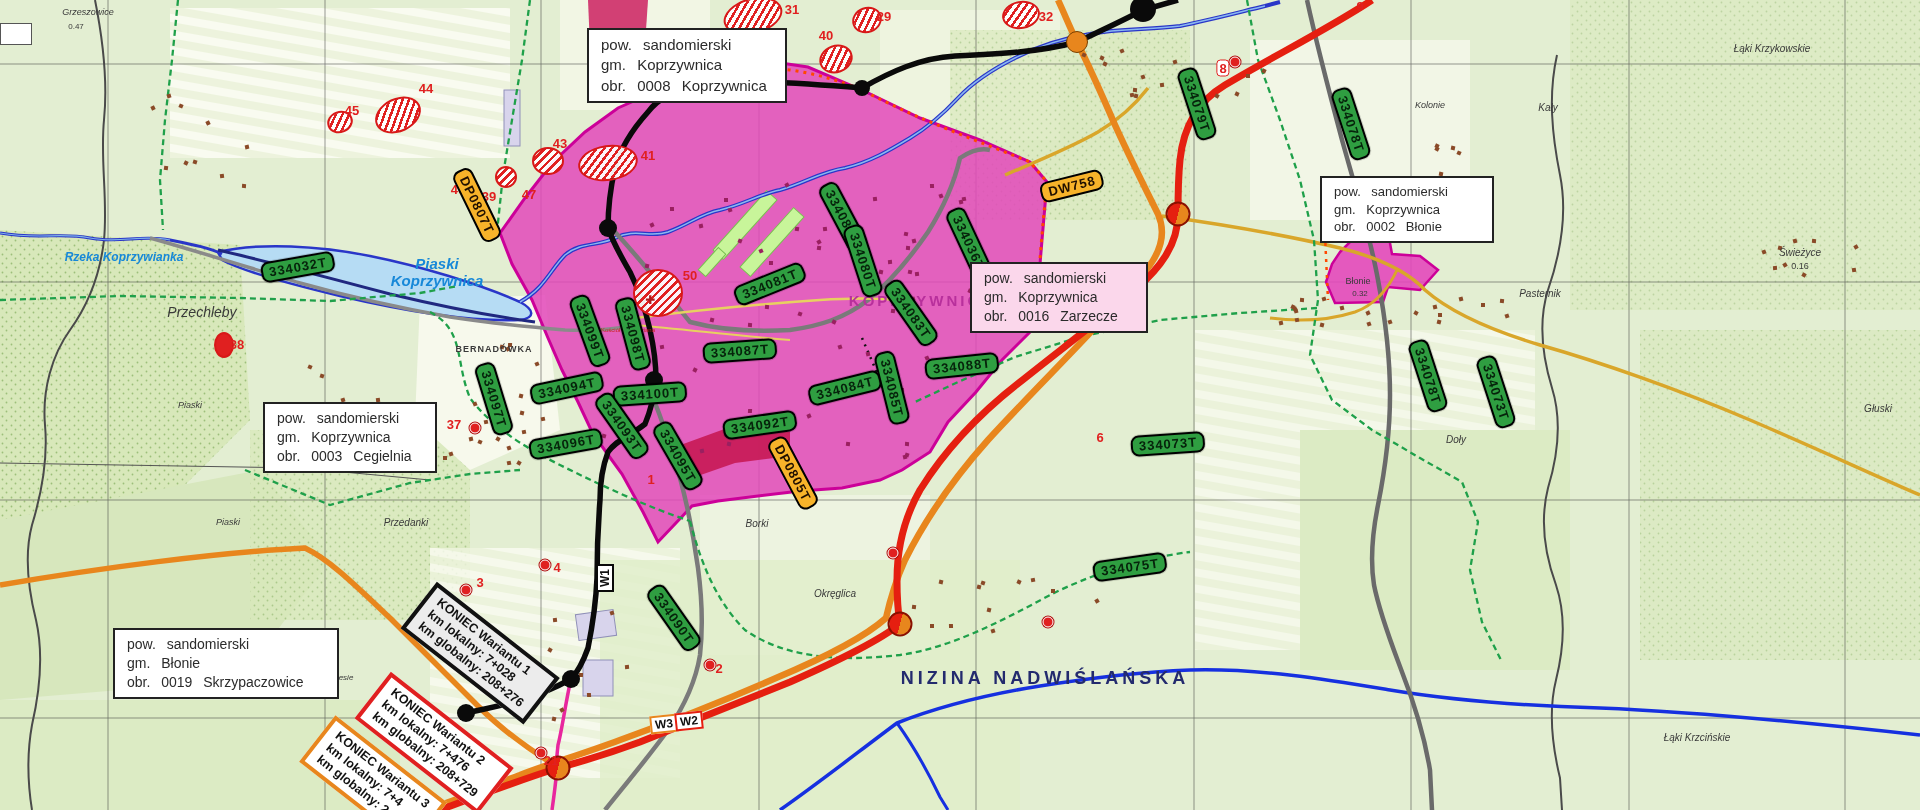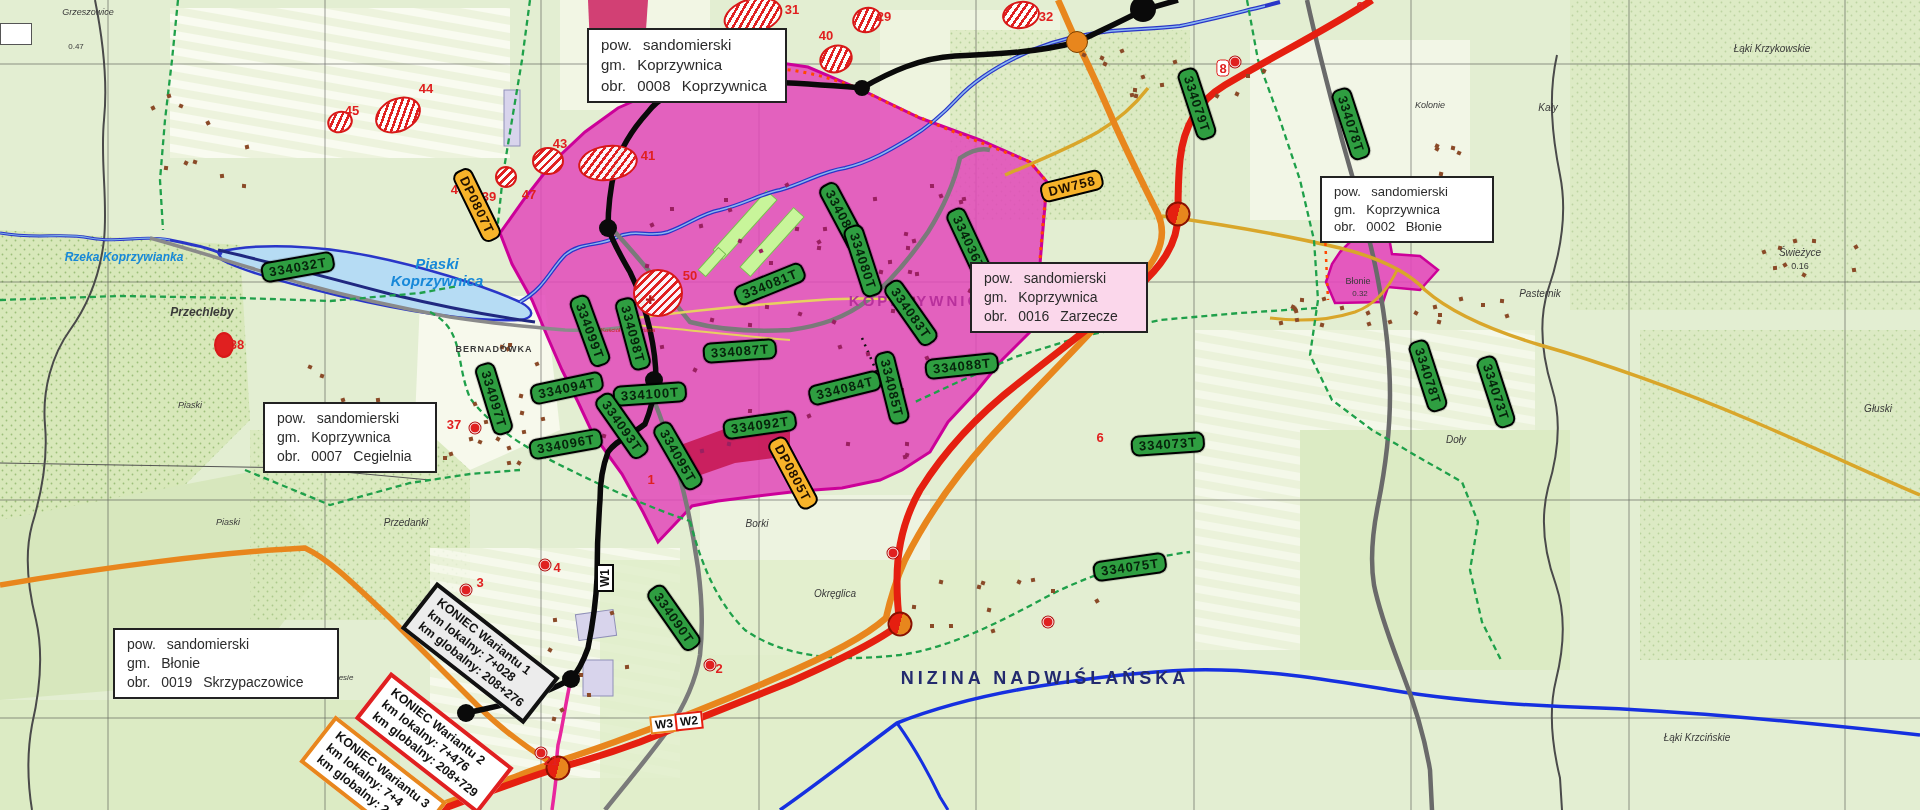--- a/index.html
+++ b/index.html
@@ -374,22 +374,22 @@
       <div class="abs rnum" style="left: 719px; top: 668px;">2</div>
       <div class="abs rnum" style="left: 551px; top: 760px;">21</div>
       <div class="abs rnum" style="left: 1100px; top: 437px;">6</div>
       <div class="abs rnum badge" style="left: 1223px; top: 68px;">8</div>
       <div class="abs rnum" style="left: 1360px; top: 6px;">9</div>
       <div class="abs " style="left: 650px; top: 300px; color: rgb(176, 24, 24); font-size: 12px; font-weight: bold;">✚</div>
       <div class="abs " style="left: 437px; top: 263px; color: rgb(23, 136, 216); font-style: italic; font-weight: bold; font-size: 15px;">Piaski</div>
       <div class="abs " style="left: 437px; top: 280px; color: rgb(23, 136, 216); font-style: italic; font-weight: bold; font-size: 15px;">Koprzywnica</div>
       <div class="abs " style="left: 124px; top: 257px; color: rgb(23, 136, 216); font-style: italic; font-weight: bold; font-size: 12px;">Rzeka Koprzywianka</div>
       <div class="abs place" style="left: 88px; top: 12px; font-size: 9px; font-style: italic; font-weight: normal; color: rgb(58, 58, 58); letter-spacing: 0px;">Grzeszowice</div>
-      <div class="abs place" style="left: 76px; top: 26px; font-size: 8px; font-style: normal; font-weight: normal; color: rgb(58, 58, 58); letter-spacing: 0px; margin-top: 20px;">0.47</div>
-      <div class="abs place" style="left: 202px; top: 312px; font-size: 12px; font-style: italic; font-weight: bold; color: rgb(58, 58, 58); letter-spacing: 0px;">Przechleby</div>
+      <div class="abs place" style="left: 76px; top: 26px; font-size: 8px; font-style: normal; font-weight: normal; color: rgb(58, 58, 58); letter-spacing: 0px;">0.47</div>
+      <div class="abs place" style="left: 202px; top: 312px; font-size: 14px; font-style: italic; font-weight: normal; color: rgb(58, 58, 58); letter-spacing: 0px;">Przechleby</div>
       <div class="abs place" style="left: 190px; top: 405px; font-size: 9px; font-style: italic; font-weight: normal; color: rgb(58, 58, 58); letter-spacing: 0px;">Piaski</div>
       <div class="abs place" style="left: 228px; top: 522px; font-size: 9px; font-style: italic; font-weight: normal; color: rgb(58, 58, 58); letter-spacing: 0px;">Piaski</div>
       <div class="abs place" style="left: 406px; top: 522px; font-size: 10px; font-style: italic; font-weight: normal; color: rgb(58, 58, 58); letter-spacing: 0px;">Przedanki</div>
       <div class="abs place" style="left: 338px; top: 677px; font-size: 8px; font-style: italic; font-weight: normal; color: rgb(58, 58, 58); letter-spacing: 0px;">Podlesie</div>
       <div class="abs place" style="left: 494px; top: 349px; font-size: 9px; font-style: normal; font-weight: bold; color: rgb(58, 58, 58); letter-spacing: 1px;">BERNADÓWKA</div>
       <div class="abs place" style="left: 757px; top: 523px; font-size: 10px; font-style: italic; font-weight: normal; color: rgb(58, 58, 58); letter-spacing: 0px;">Borki</div>
       <div class="abs place" style="left: 835px; top: 593px; font-size: 10px; font-style: italic; font-weight: normal; color: rgb(58, 58, 58); letter-spacing: 0px;">Okręglica</div>
       <div class="abs place" style="left: 1430px; top: 105px; font-size: 9px; font-style: italic; font-weight: normal; color: rgb(58, 58, 58); letter-spacing: 0px;">Kolonie</div>
       <div class="abs place" style="left: 1548px; top: 107px; font-size: 10px; font-style: italic; font-weight: normal; color: rgb(58, 58, 58); letter-spacing: 0px;">Kały</div>
       <div class="abs place" style="left: 1772px; top: 48px; font-size: 10px; font-style: italic; font-weight: normal; color: rgb(58, 58, 58); letter-spacing: 0px;">Łąki Krzykowskie</div>
@@ -462,21 +462,21 @@
         <div>obr. 0002 Błonie</div>
       </div>
       <div class="infobox" style="position: absolute; left: 970px; top: 262px; min-width: 150px; font-size: 14px; background: rgb(251, 215, 235);">
         <div>pow. sandomierski</div>
         <div>gm. Koprzywnica</div>
         <div>obr. 0016 Zarzecze</div>
       </div>
       <div class="infobox" style="position: absolute; left: 263px; top: 402px; min-width: 146px; font-size: 14px; background: rgb(255, 255, 255);">
         <div>pow. sandomierski</div>
         <div>gm. Koprzywnica</div>
-        <div>obr. 0007 Cegielnia</div>
+        <div>obr. 0003 Cegielnia</div>
       </div>
       <div class="infobox" style="position: absolute; left: 113px; top: 628px; min-width: 198px; font-size: 14px; background: rgb(255, 255, 255);">
         <div>pow. sandomierski</div>
         <div>gm. Błonie</div>
         <div>obr. 0019 Skrzypaczowice</div>
       </div>
       <div class="abs " style="left: 16px; top: 34px; width: 30px; height: 20px; background: rgb(255, 255, 255); border: 1px solid rgb(85, 85, 85);"></div>
     </div>
 </div>
 

